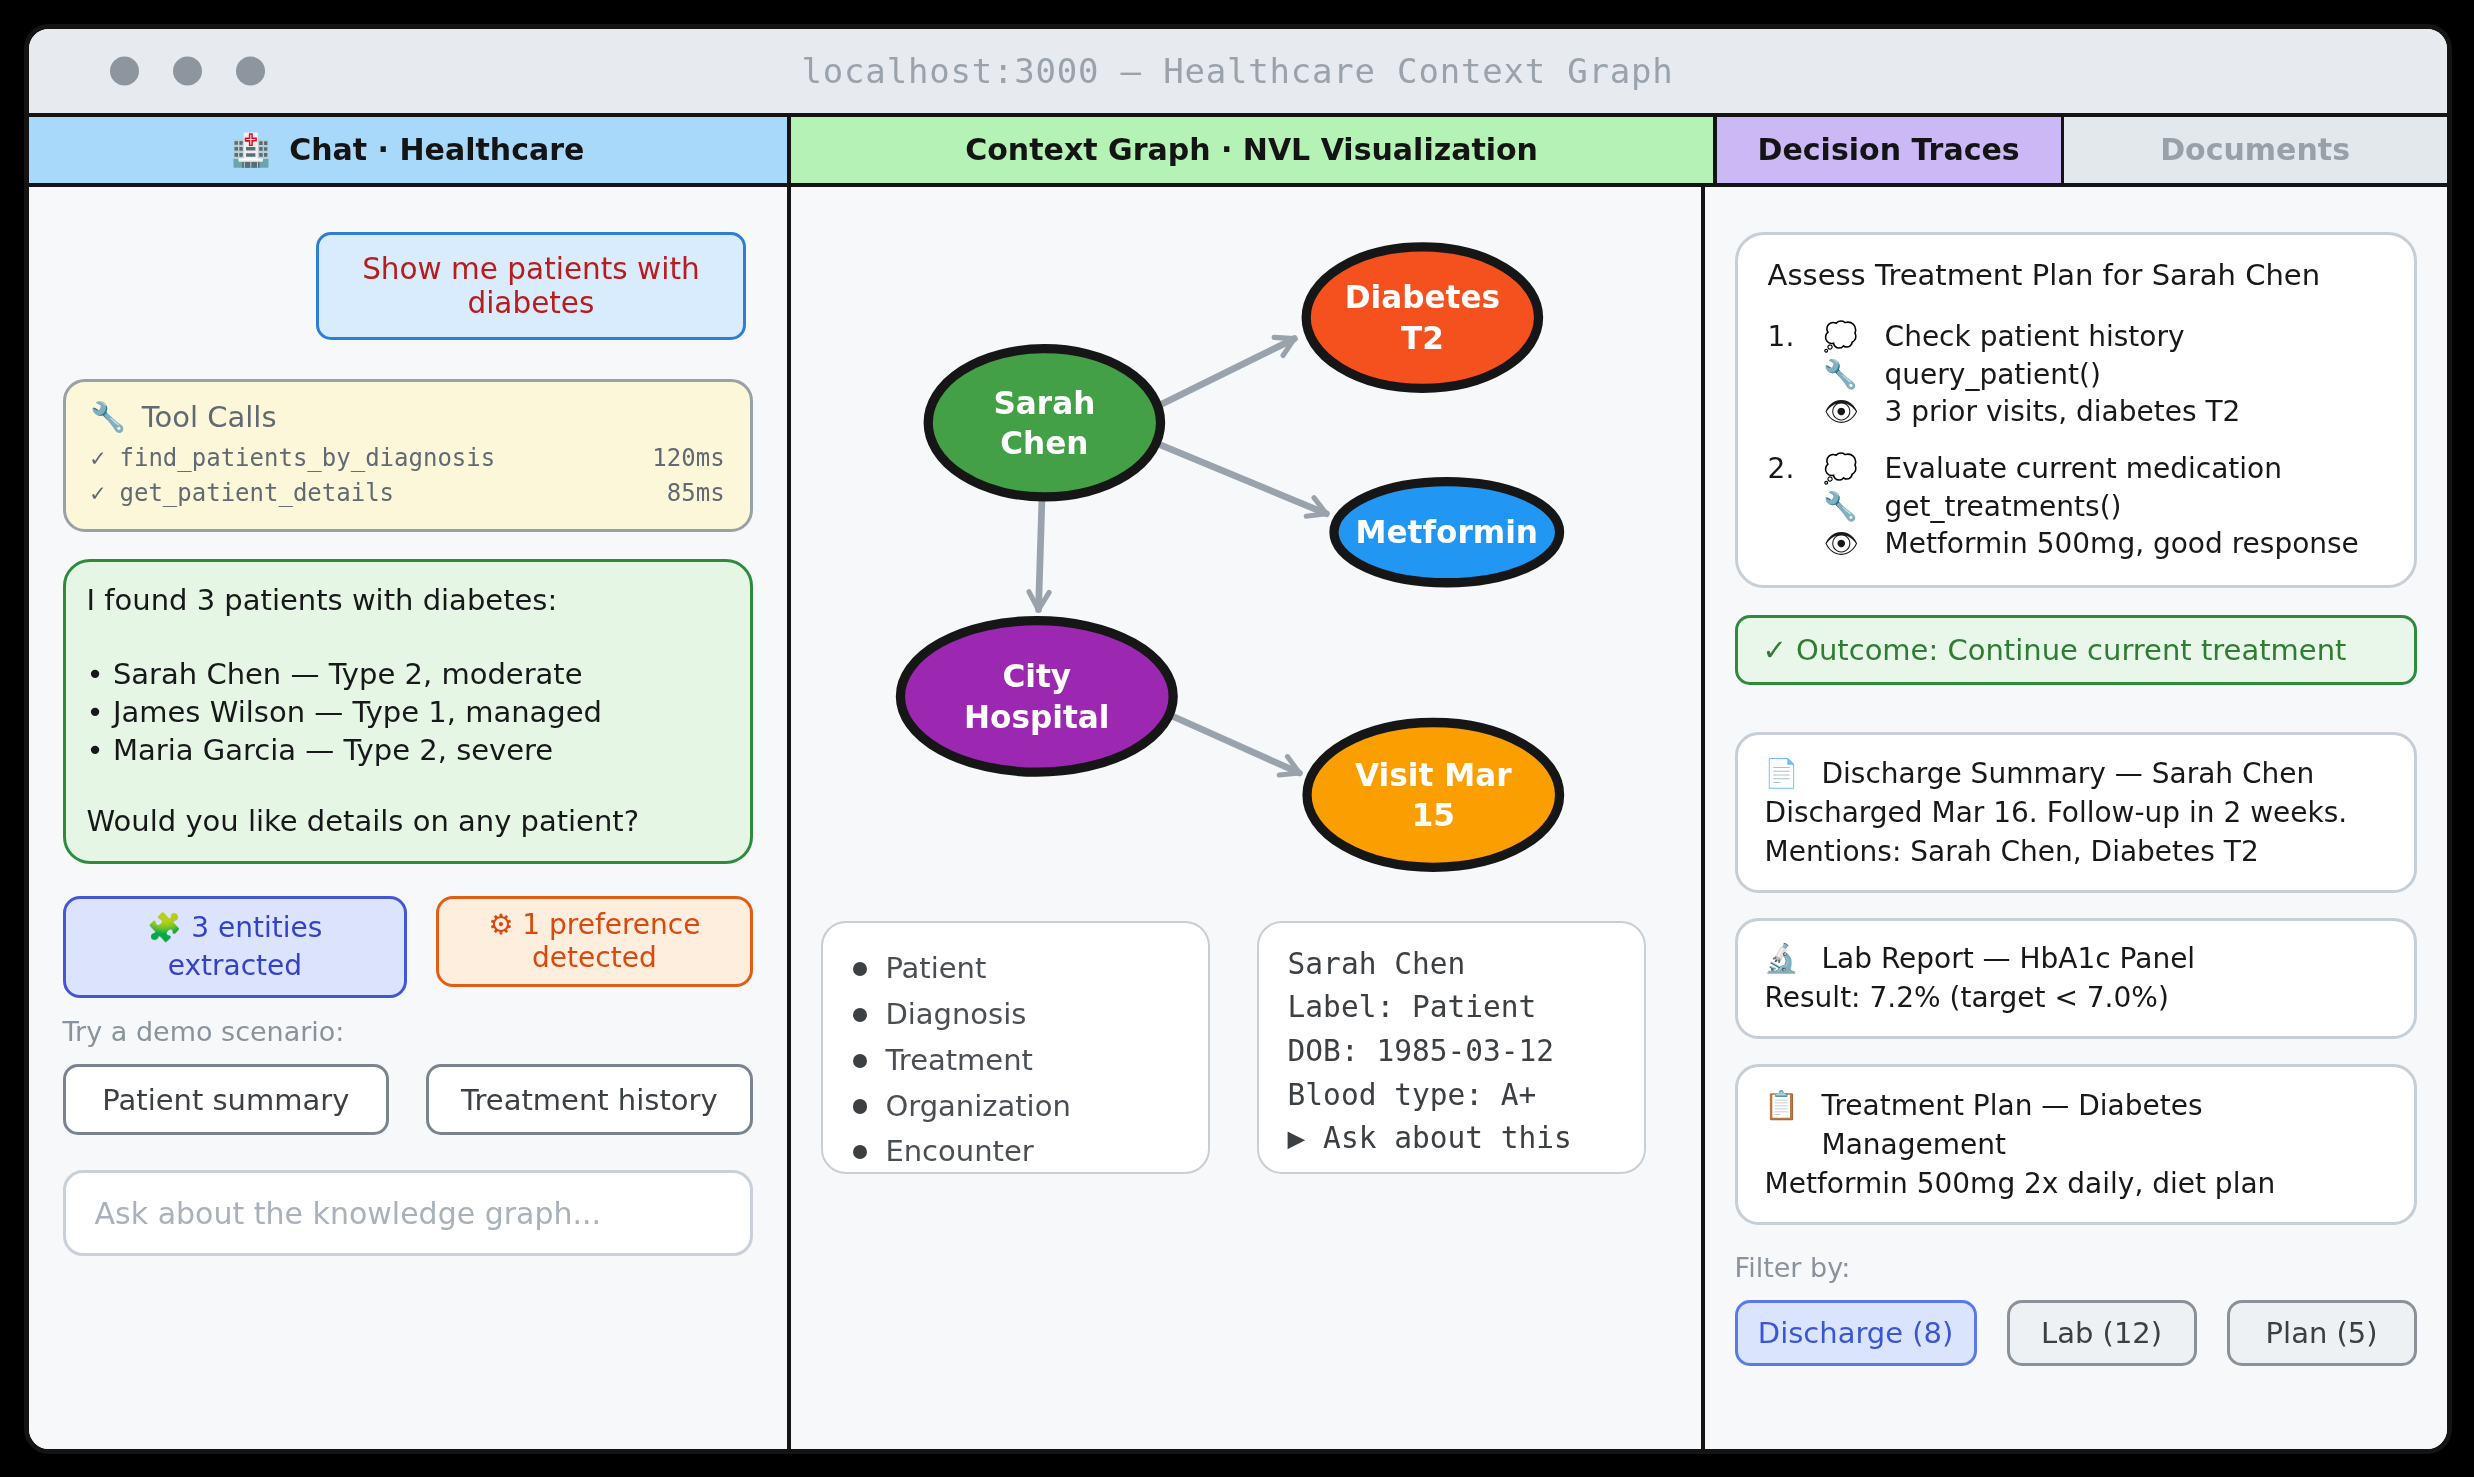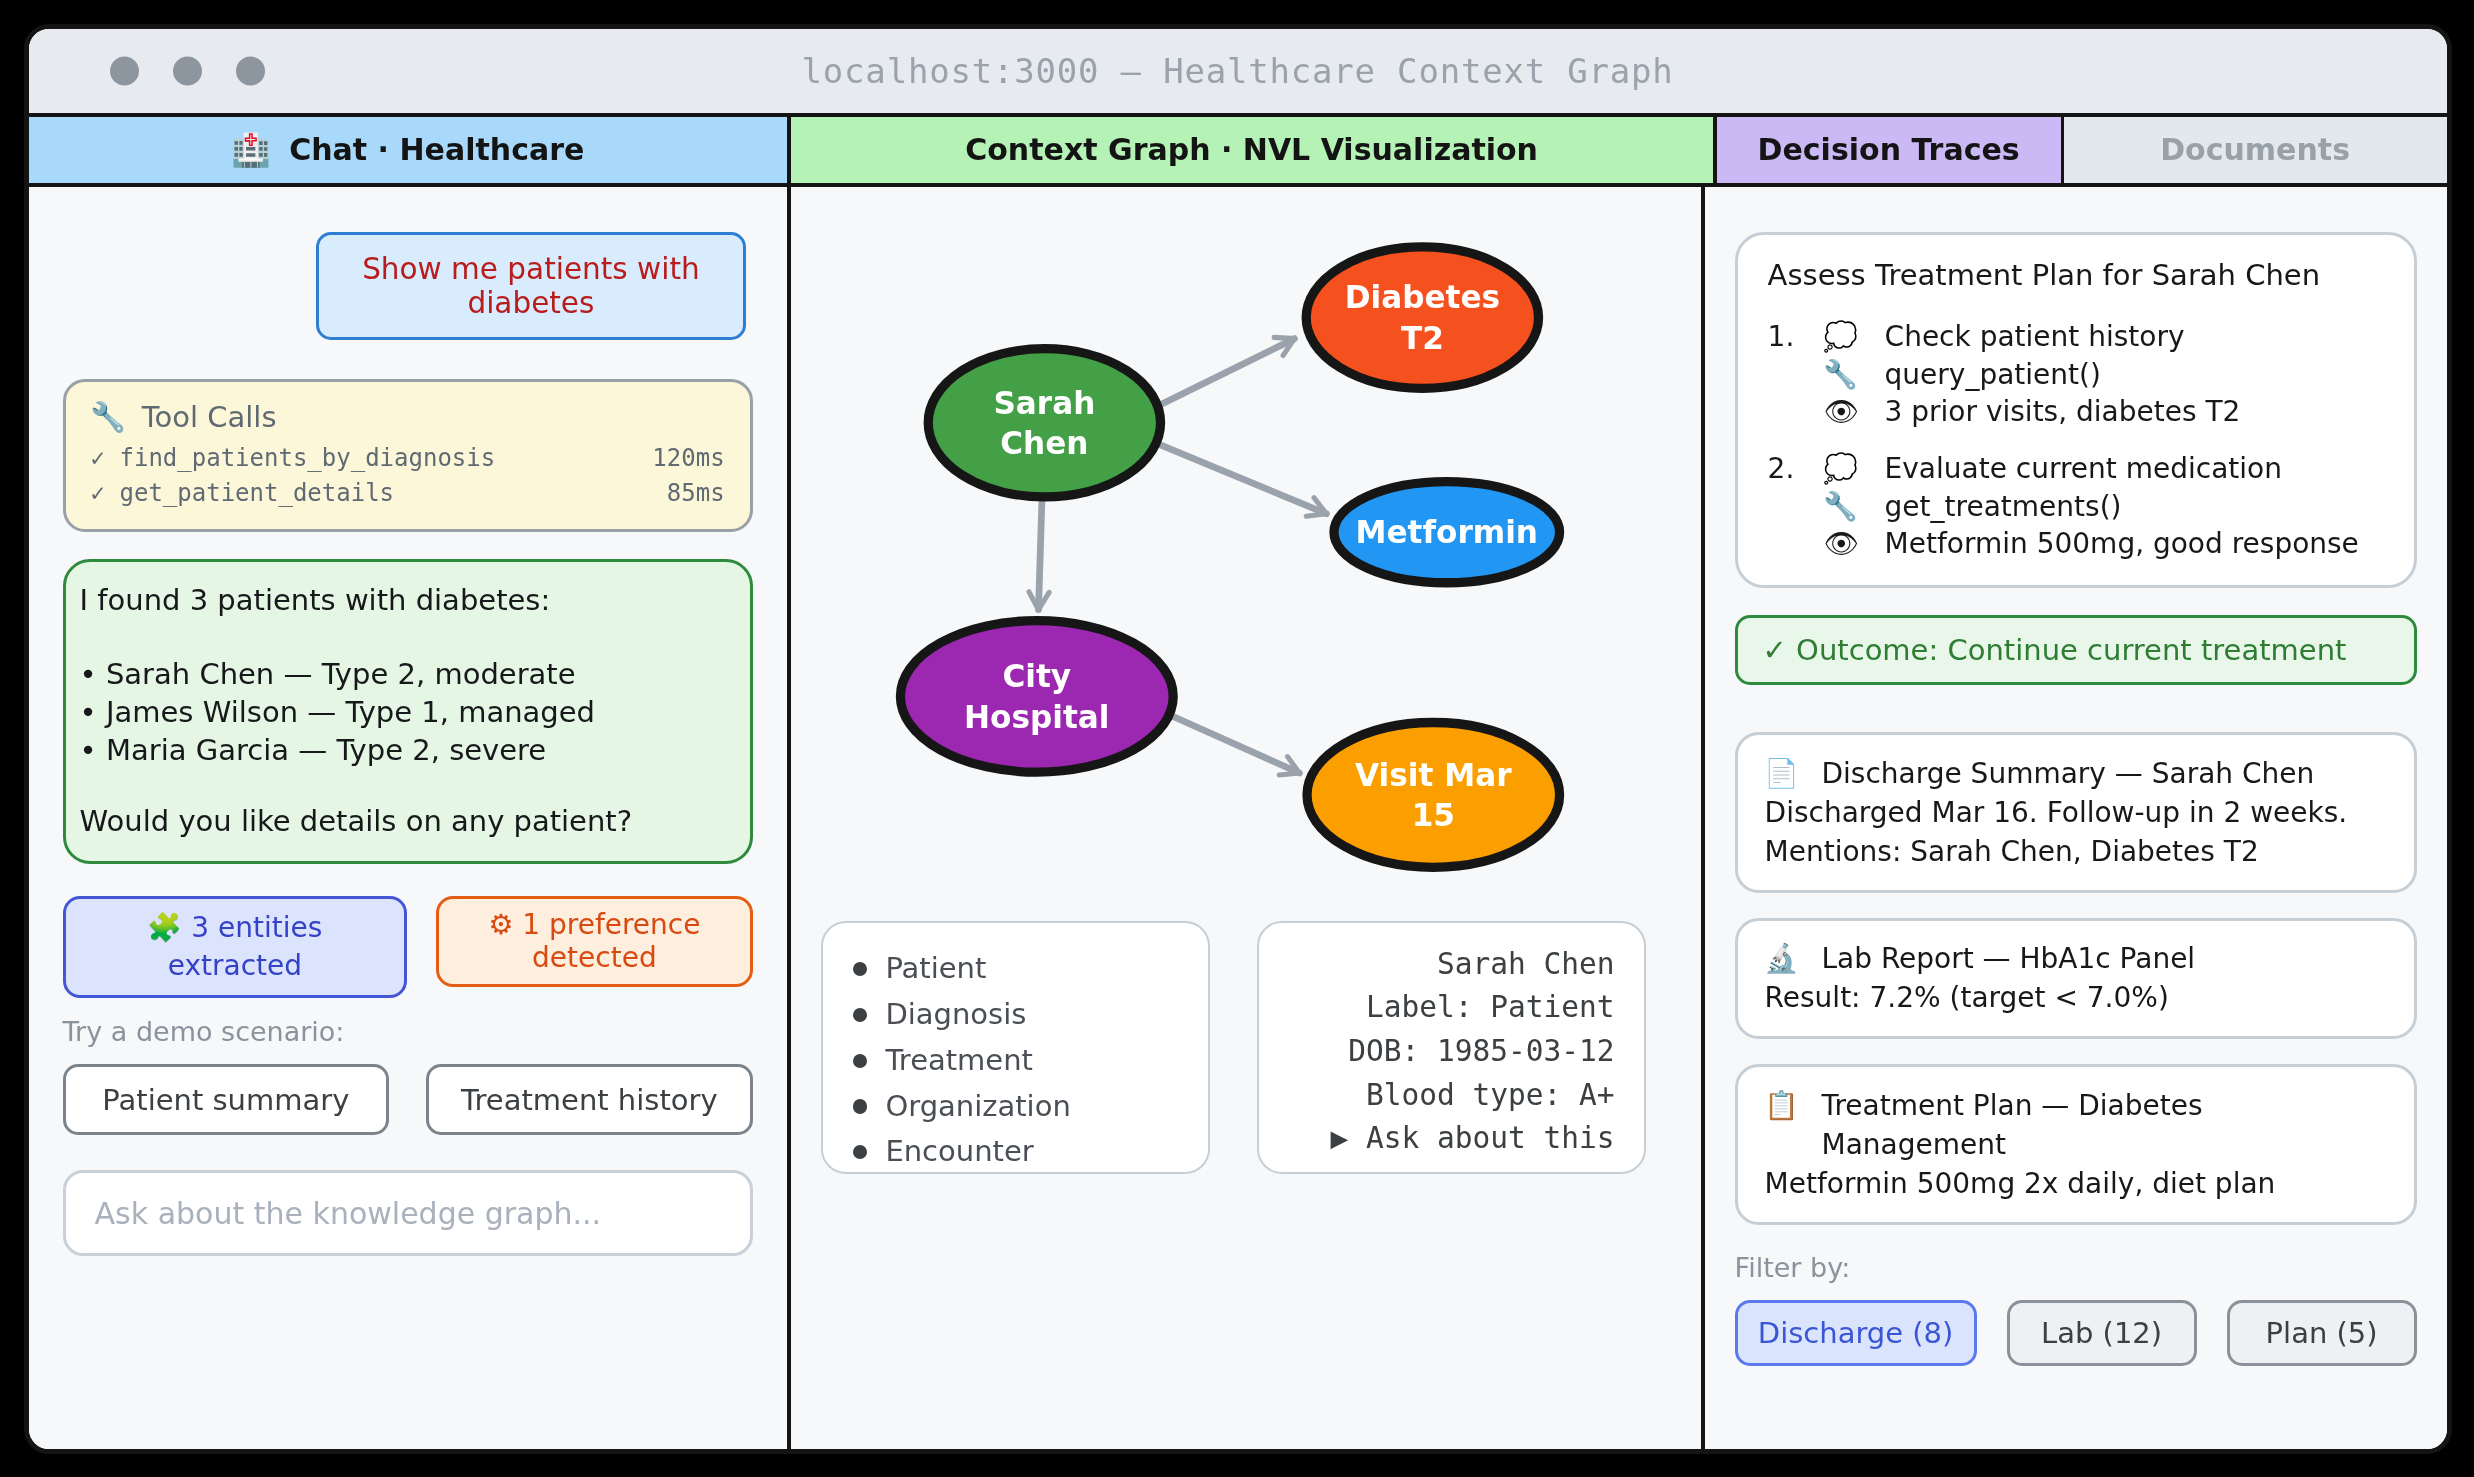--- a/index.html
+++ b/index.html
@@ -24,41 +24,41 @@
   .panel-chat  { width:762px;  border-right:4.2px solid #141414; padding:0 34px; }
   .panel-graph { width:926px; border-right:4.2px solid #141414; position:relative; }
   .panel-right { flex:1; padding:0 30px; }
 
   
   .user-bubble { margin:45px 6.7px 0 auto; width:430px; background:#d8ecfd; border:3.4px solid #2e7ed4; border-radius:15px;
                  padding:17px 8.4px; text-align:center; font-size:29.5px; color:#b91c1c; }
   .toolbox { margin-top:39px; background:#fdf7da; border:3.4px solid #98a1a8; border-radius:22px; padding:18.5px 25px; color:#5f6a73; }
   .toolbox-title { font-size:29px; display:flex; align-items:center; gap:15px; margin-bottom:6.7px; }
   .tool-line { font-family:"DejaVu Sans Mono","Liberation Mono",monospace; font-size:24px; display:flex; justify-content:space-between; line-height:1.45; }
-  .response { margin-top:27px; background:#e5f6e5; border:3.4px solid #2e8b3e; border-radius:27px; padding:20px 14px; font-size:29px; color:#17181a; }
+  .response { margin-top:27px; background:#e5f6e5; border:3.4px solid #2e8b3e; border-radius:27px; padding:20px 21px; font-size:29px; color:#17181a; }
   .response .intro { line-height:1.3; }
   .response .patient { line-height:1.32; }
   .response .patients { margin-top:35px; }
   .response .question { margin-top:34px; line-height:1.3; }
   .chips { margin-top:32px; display:flex; gap:29px; align-items:flex-start; }
   .chip { border-radius:17px; text-align:center; font-size:28px; }
   .chip-entities { width:365px; background:#dce3fc; border:3.4px solid #4456d6; color:#3442c8; padding:10px 22px; line-height:1.35; }
   .chip-pref { width:338px; background:#fdeede; border:3.4px solid #e35d15; color:#d84a10; padding:9.3px 0; }
   .demo-label { margin-top:18.5px; font-size:27px; color:#8a939c; }
   .demo-row { margin-top:17px; display:flex; gap:37px; }
   .demo-btn { width:338px; height:71px; background:#fff; border:3.4px solid #7b848c; border-radius:15px;
               font-size:29px; color:#3c4043; display:flex; align-items:center; justify-content:center; }
   .chat-input { margin-top:35px; width:100%; height:86px; background:#fff; border:3.4px solid #c9d0d9; border-radius:20px;
                 font-size:30px; color:#17181a; padding:0 29px; outline:none; font-family:inherit; }
   .chat-input::placeholder { color:#a8b1bc; }
 
   
   .graph-svg { position:absolute; left:0; top:0; }
   .graph-svg text { font-family:"DejaVu Sans","Liberation Sans",sans-serif; font-size:37px; font-weight:600; fill:#fff; text-anchor:middle; }
-  .side-card { position:absolute; top:734px; width:389px; height:253px; background:#fff; border:2.5px solid #c6ced6; border-radius:25px;text-align:right; }
+  .side-card { position:absolute; top:734px; width:389px; height:253px; background:#fff; border:2.5px solid #c6ced6; border-radius:25px; }
   .legend { left:30px; padding:23.6px 30px; }
   .legend-item { display:flex; align-items:center; gap:18.5px; font-size:29px; color:#4a4f55; line-height:1.58; }
   .legend-dot { width:14.3px; height:14.3px; border-radius:50%; background:#3c4043; flex:0 0 auto; }
   .detail { left:466px; padding:20px 29px; font-family:"DejaVu Sans Mono","Liberation Mono",monospace; font-size:29.5px; color:#3c4043; line-height:1.48; }
 
   
   .trace-card { margin-top:45px; background:#fff; border:3.4px solid #c6ced6; border-radius:29px; padding:22px 30px; font-size:28px; color:#17181a; }
   .trace-title { font-size:29px; margin-bottom:23.6px; line-height:1.3; }
   .step { margin-top:18.5px; }
   .srow { display:flex; align-items:baseline; gap:17px; line-height:1.35; }

